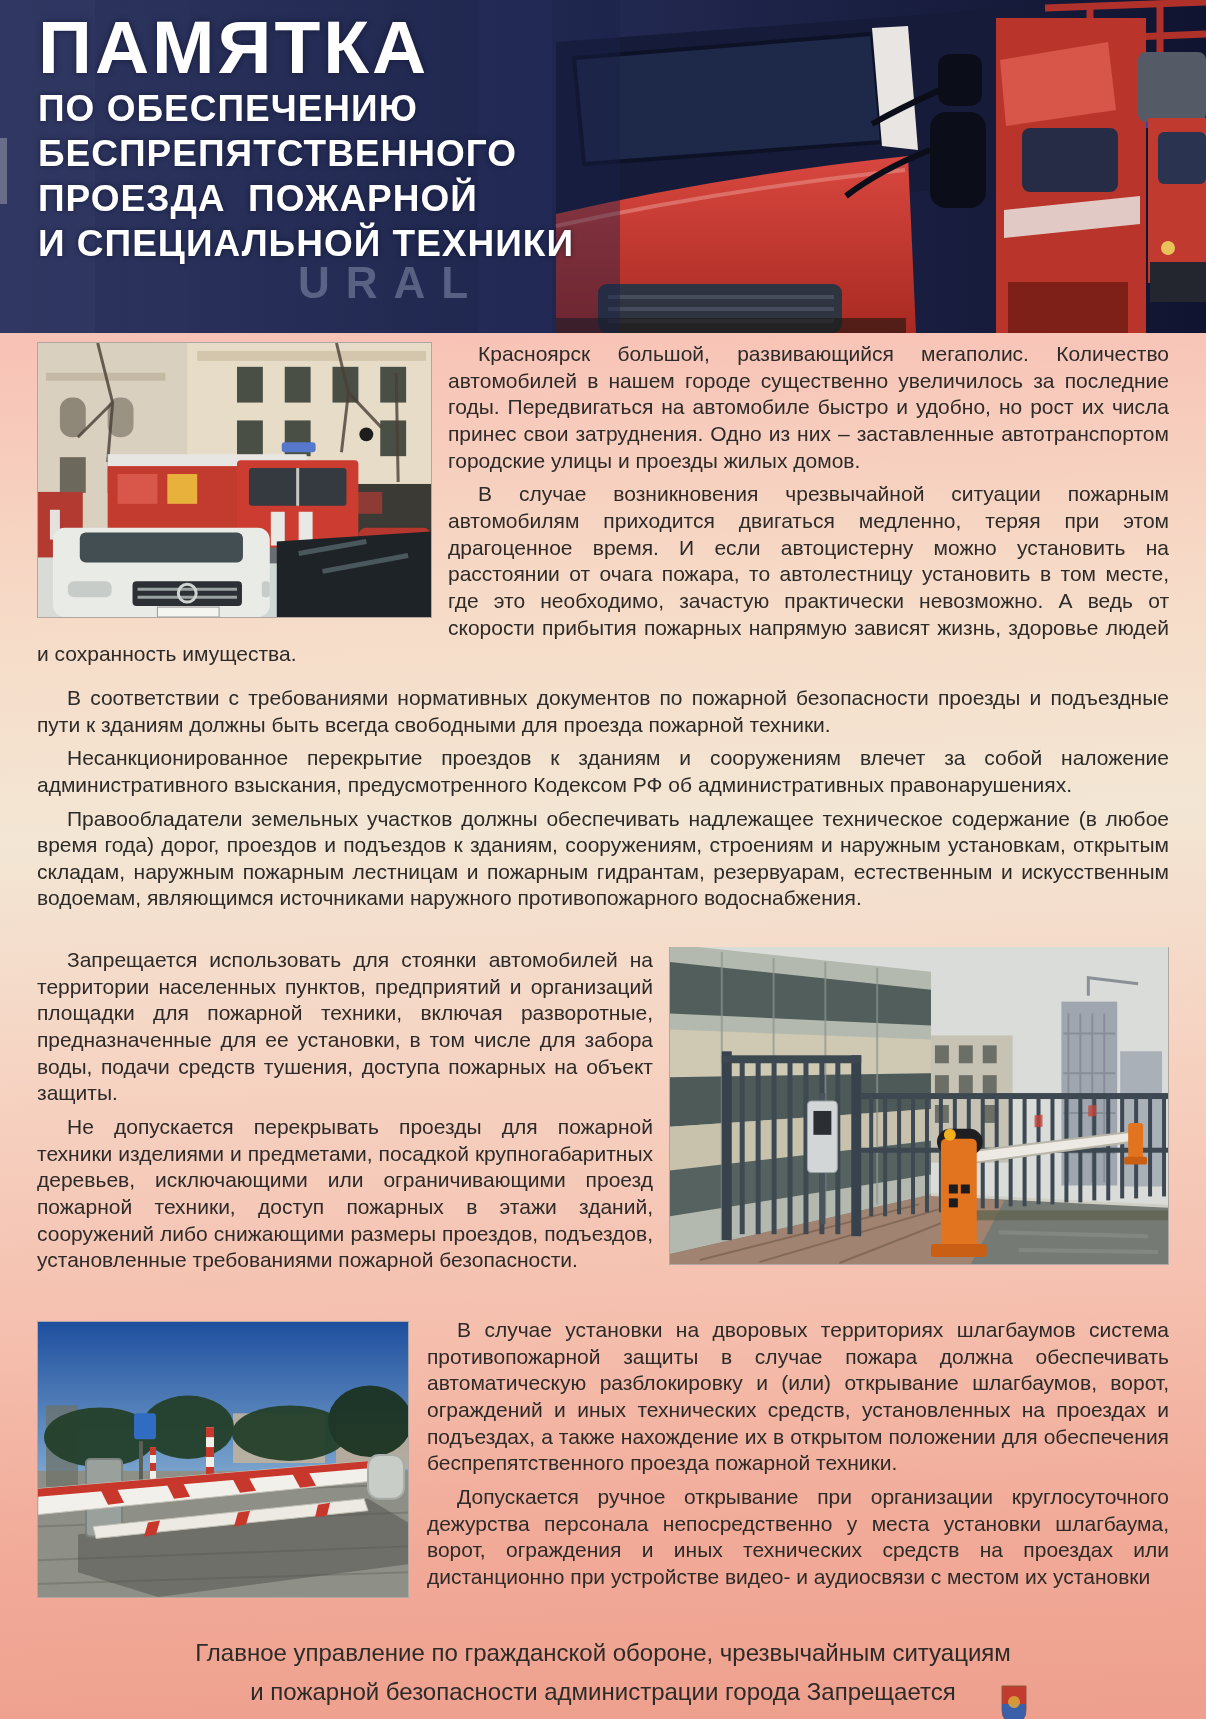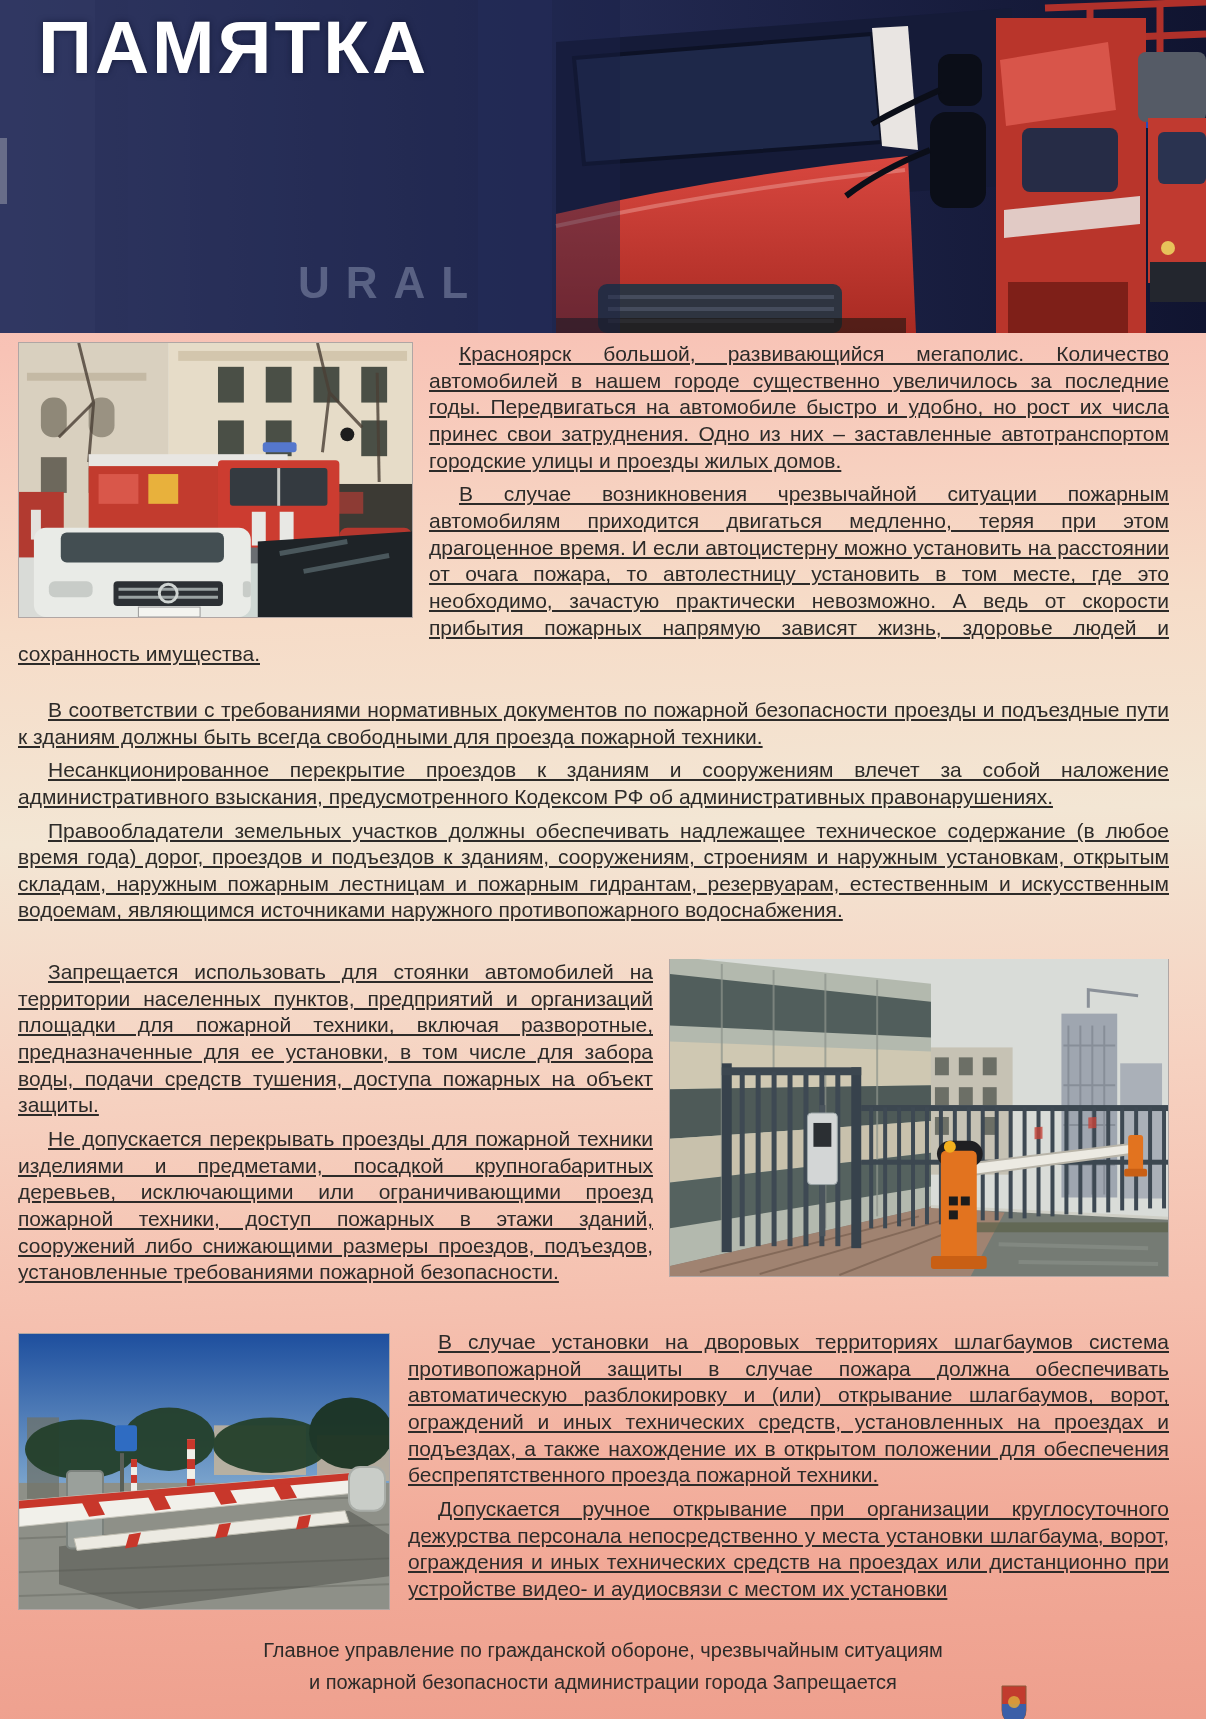--- a/index.html
+++ b/index.html
@@ -30,41 +30,41 @@
   .subtitle div{
     font-size:37px;font-weight:700;line-height:1.22;letter-spacing:1px;
     white-space:pre-wrap;text-shadow:0 0 5px rgba(10,15,40,.6);
   }
   .ural-mark{
     position:absolute;left:298px;top:258px;
     font-size:44px;font-weight:700;letter-spacing:16px;
     color:rgba(165,175,200,.42);
   }
   
-  .content{padding:8px 37px 0 18px;color:#2d2b29;text-decoration:underline;}
+  .content{padding:8px 37px 0 37px;color:#2d2b29;}
   .content p{
     margin:0 0 7px 0;
     font-size:21px;line-height:1.27;
     text-align:justify;text-indent:30px;
   }
   section{overflow:hidden;}
-  .sec-b{margin-top:22px;}
+  .sec-b{margin-top:10px;}
   .sec-c{margin-top:28px;}
   .sec-d{margin-top:36px;}
   figure{margin:0;}
   .photo{border:1px solid rgba(90,50,45,.25);box-sizing:border-box;background:#ccc;}
   .photo svg{display:block;width:100%;height:100%;}
   .photo-street{float:left;width:395px;height:276px;margin:1px 16px 8px 0;}
   .photo-complex{float:right;width:500px;height:322px;margin:-4px 0 8px 16px;}
   .photo-barrier{float:left;width:372px;height:277px;margin:4px 18px 6px 0;}
   
   .page-footer{
     position:absolute;left:0;top:1634px;width:1206px;
     text-align:center;color:#2d2b29;
-    font-size:20px;line-height:1.62;
+    font-size:24px;line-height:1.62;
   }
   .emblem{position:absolute;left:1000px;top:1684px;width:28px;height:42px;}
   .emblem svg{display:block;width:100%;height:100%;}
 </style>
 </head>
 <body>
 
 <div class="page">
 
   <header class="masthead">
@@ -124,20 +124,26 @@
       <rect x="1158" y="132" width="48" height="52" rx="6" fill="#2a3350"></rect>
       <rect x="1150" y="262" width="56" height="40" fill="#23262e"></rect>
       <circle cx="1168" cy="248" r="7" fill="#e8c25a"></circle>
 
       <rect x="556" y="318" width="350" height="15" fill="#1b1510" opacity="0.6"></rect>
 
       <rect x="0" y="0" width="620" height="333" fill="#1b2148" opacity="0.42"></rect>
     </svg>
     <div class="title-block">
       <h1>ПАМЯТКА</h1>
+      <div class="subtitle">
+        <div>ПО ОБЕСПЕЧЕНИЮ</div>
+        <div>БЕСПРЕПЯТСТВЕННОГО</div>
+        <div>ПРОЕЗДА  ПОЖАРНОЙ</div>
+        <div>И СПЕЦИАЛЬНОЙ ТЕХНИКИ</div>
+      </div>
     </div>
     <div class="ural-mark">URAL</div>
   </header>
 
   <main class="content">
 
     <section class="sec-a">
       <figure class="photo photo-street">
         <svg viewBox="0 0 395 276" preserveAspectRatio="none">
           <rect width="395" height="276" fill="#cfd8d4"></rect>

